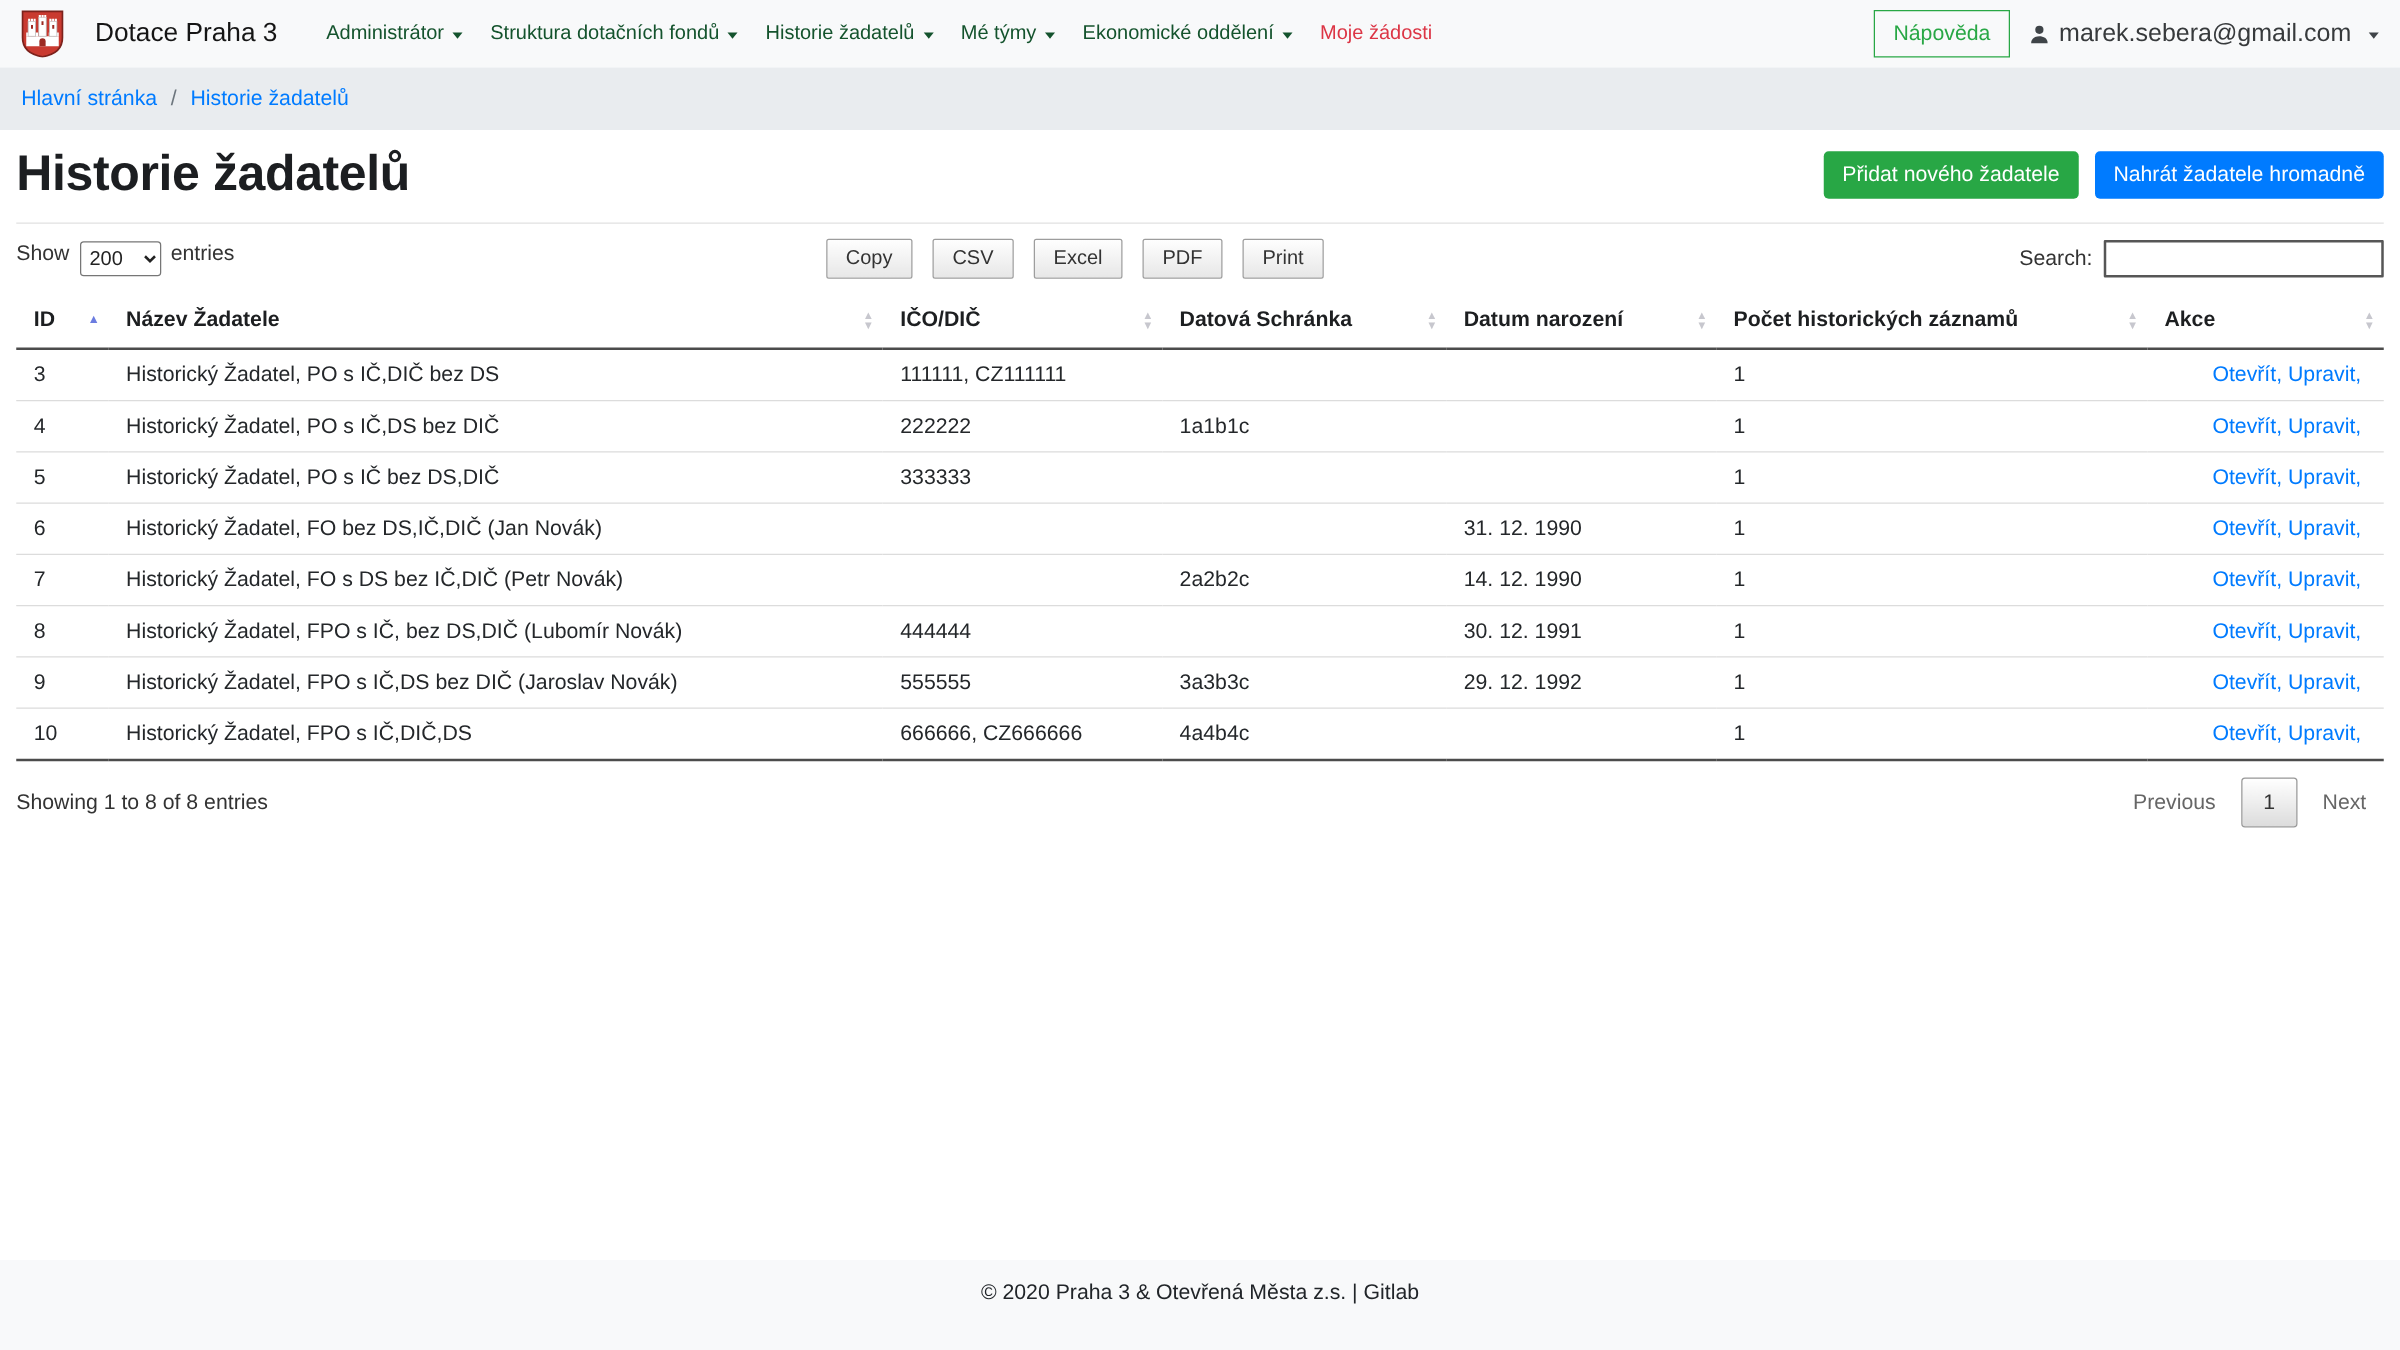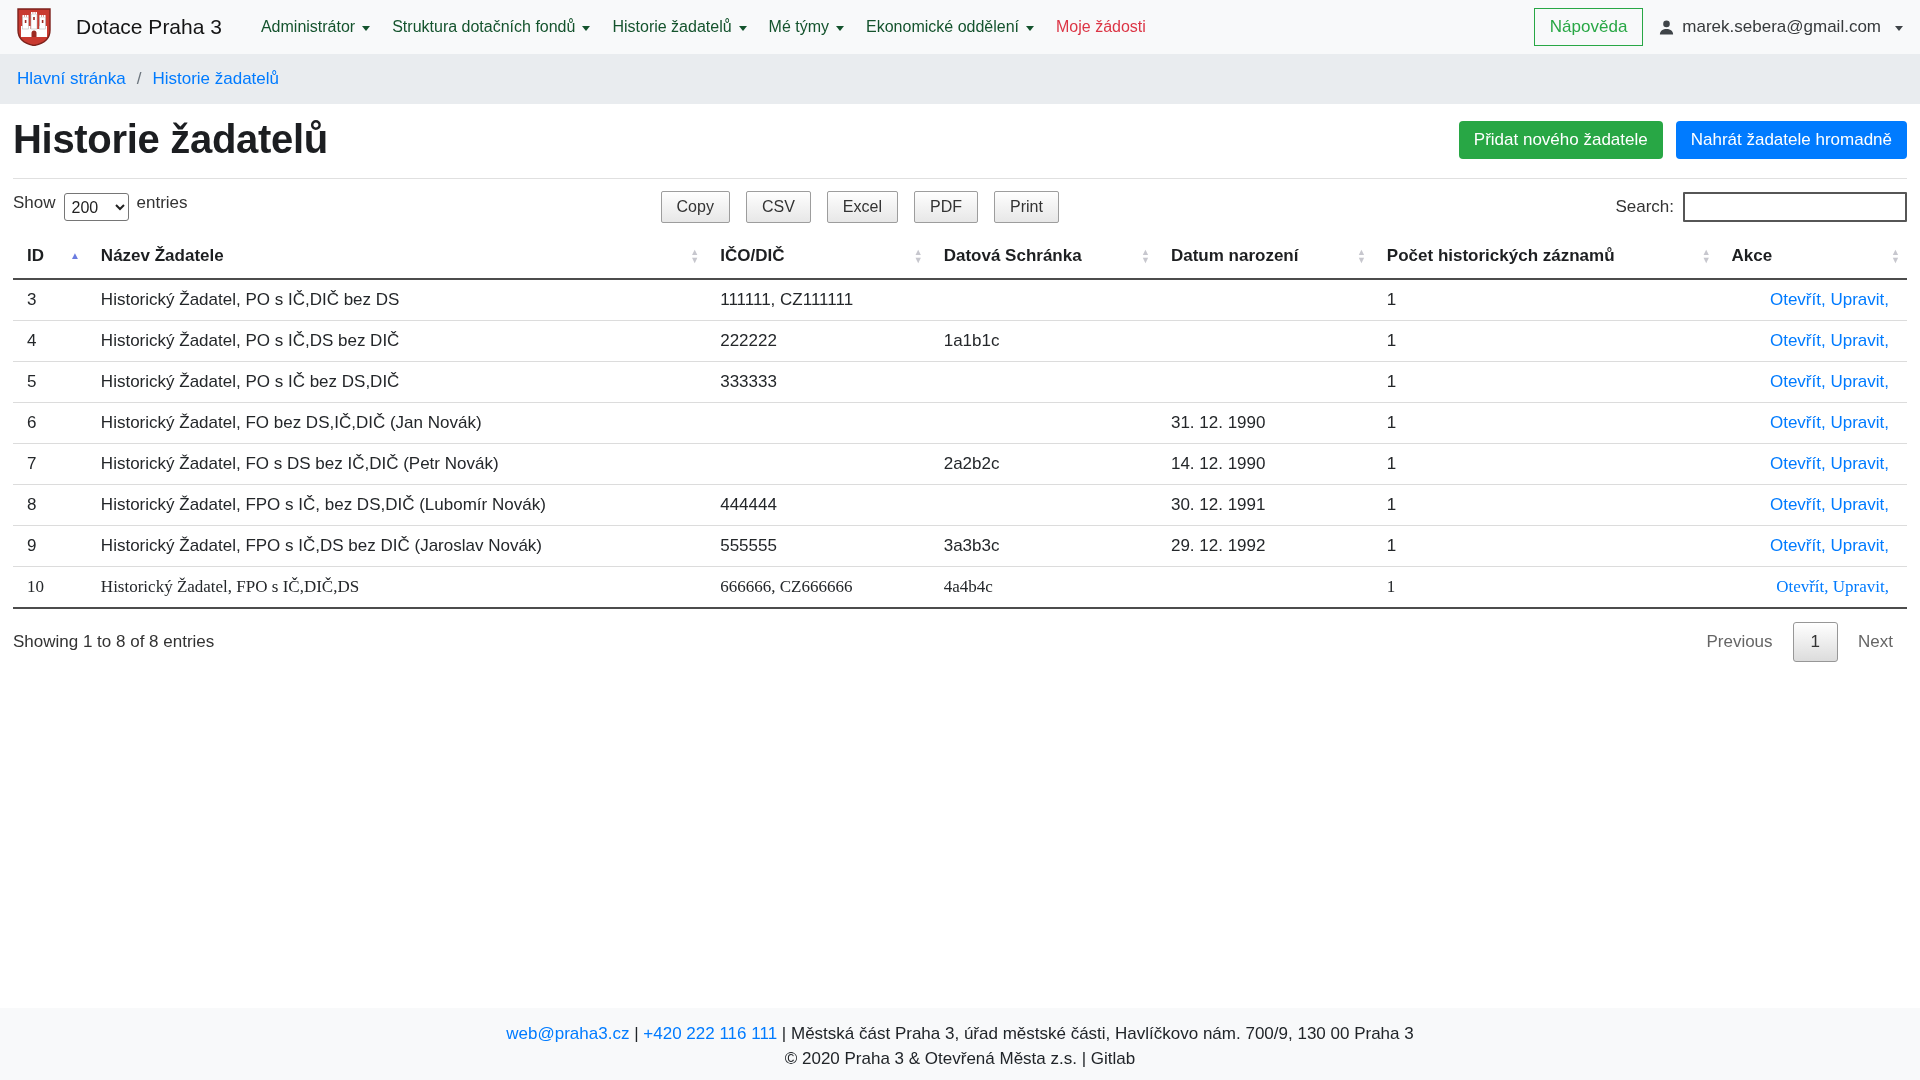--- a/index.html
+++ b/index.html
@@ -13,21 +13,21 @@
 
   
   .navbar { height:54px; background:var(--navbar-bg,#f8f9fa); display:flex; align-items:center; padding:0 17px; }
   .brand { display:flex; align-items:center; gap:25px; font-size:21px; color:#151515; margin-right:28px; white-space:nowrap; }
   .nav-menu { list-style:none; display:flex; align-items:center; }
   .nav-menu a { color:#14532d; padding:8px 11px; font-size:16px; display:inline-flex; align-items:center; white-space:nowrap; }
   .nav-menu a.danger { color:var(--danger,#dc3545); }
   .caret { width:0; height:0; border-top:5px solid currentColor; border-left:4px solid transparent; border-right:4px solid transparent; margin-left:7px; margin-top:2px; }
   .nav-right { margin-left:auto; display:flex; align-items:center; gap:15px; }
   .btn-help { border:1px solid var(--success,#28a745); color:var(--success,#28a745); background:transparent; border-radius:0; padding:8px 15px; font-size:17px; font-family:inherit; cursor:pointer; }
-  .user { display:flex; align-items:center; gap:7px; color:#373a3c; font-size:17px; cursor:pointer; }
+  .user { display:flex; align-items:center; gap:7px; color:#373a3c; font-size:20px; cursor:pointer; }
 
   
   .breadcrumb { background:var(--breadcrumb-bg,#e9ecef); padding:15px 17px; font-size:17px; display:flex; gap:11px; align-items:center; }
   .breadcrumb a { color:var(--link,#007bff); }
   .breadcrumb .sep { color:#6c757d; }
 
   
   .container { padding:0 13px; }
   .title-row { display:flex; align-items:center; margin-top:13px; }
   h1 { font-size:40px; font-weight:700; letter-spacing:-.3px; color:#1c1e21; }
@@ -47,21 +47,21 @@
   .search input { width:224px; height:30px; border:2px solid #565656; border-radius:1px; padding:2px 7px; font-size:16px; font-family:inherit; }
 
   
   table { width:100%; border-collapse:collapse; }
   col.c-id{width:3.9%} col.c-nazev{width:32.7%} col.c-ico{width:11.8%} col.c-ds{width:12%}
   col.c-datum{width:11.4%} col.c-pocet{width:18.2%} col.c-akce{width:10%}
   thead th { text-align:left; font-weight:700; font-size:17px; color:#1d1f21; padding:12px 26px 12px 14px; border-bottom:2px solid var(--border-dark,#4c4c4c); position:relative; cursor:pointer; white-space:nowrap; }
   .sort-icons { position:absolute; right:7px; top:50%; transform:translateY(-50%); display:flex; flex-direction:column; font-size:9px; line-height:8px; color:#c7c7ce; }
   .sort-icons .active { color:var(--sort-active,#6b7ce0); font-size:10px; line-height:10px; }
   tbody td { padding:10px 14px; border-bottom:1px solid var(--row-border,#dcdcdc); font-size:17px; color:#24272a; }
-  tbody tr:last-child td { border-bottom:2px solid var(--border-dark,#4c4c4c);font-family:Liberation Serif, serif; }
+  tbody tr:last-child td { border-bottom:2px solid var(--border-dark,#4c4c4c); }
   td.akce { text-align:right; padding-right:18px; white-space:nowrap; }
   td.akce a { color:var(--link,#007bff); }
   td.akce .comma { color:var(--link,#007bff); }
 
   
   .table-footer { display:flex; align-items:center; padding:13px 0; color:#333; }
   .paginate { margin-left:auto; display:flex; align-items:center; color:#666; }
   .pbtn { padding:9px 14px; color:#666; cursor:default; }
   .page-current { border:1px solid #979797; border-radius:3px; background:linear-gradient(#fff,#dcdcdc); padding:9px 17px; color:#333; margin:0 6px; cursor:pointer; }
 
@@ -289,24 +289,17 @@
       <span class="pbtn">Previous</span>
       <span class="page-current">1</span>
       <span class="pbtn">Next</span>
     </div>
   </div>
 
 </main>
 
 <footer>
   <div>
-    <a href="#">web@praha3.cz</a>
-    <span>|</span>
-    <a href="#">+420 222 116 111</a>
-    <span>|</span>
-    <span>Městská část Praha 3, úřad městské části, Havlíčkovo nám. 700/9, 130 00 Praha 3</span>
-  </div>
-  <div>
     <span>© 2020 Praha 3 &amp; Otevřená Města z.s.</span>
     <span>|</span>
     <a href="#" class="dark-link">Gitlab</a>
   </div>
 </footer>
 
 </body></html>

